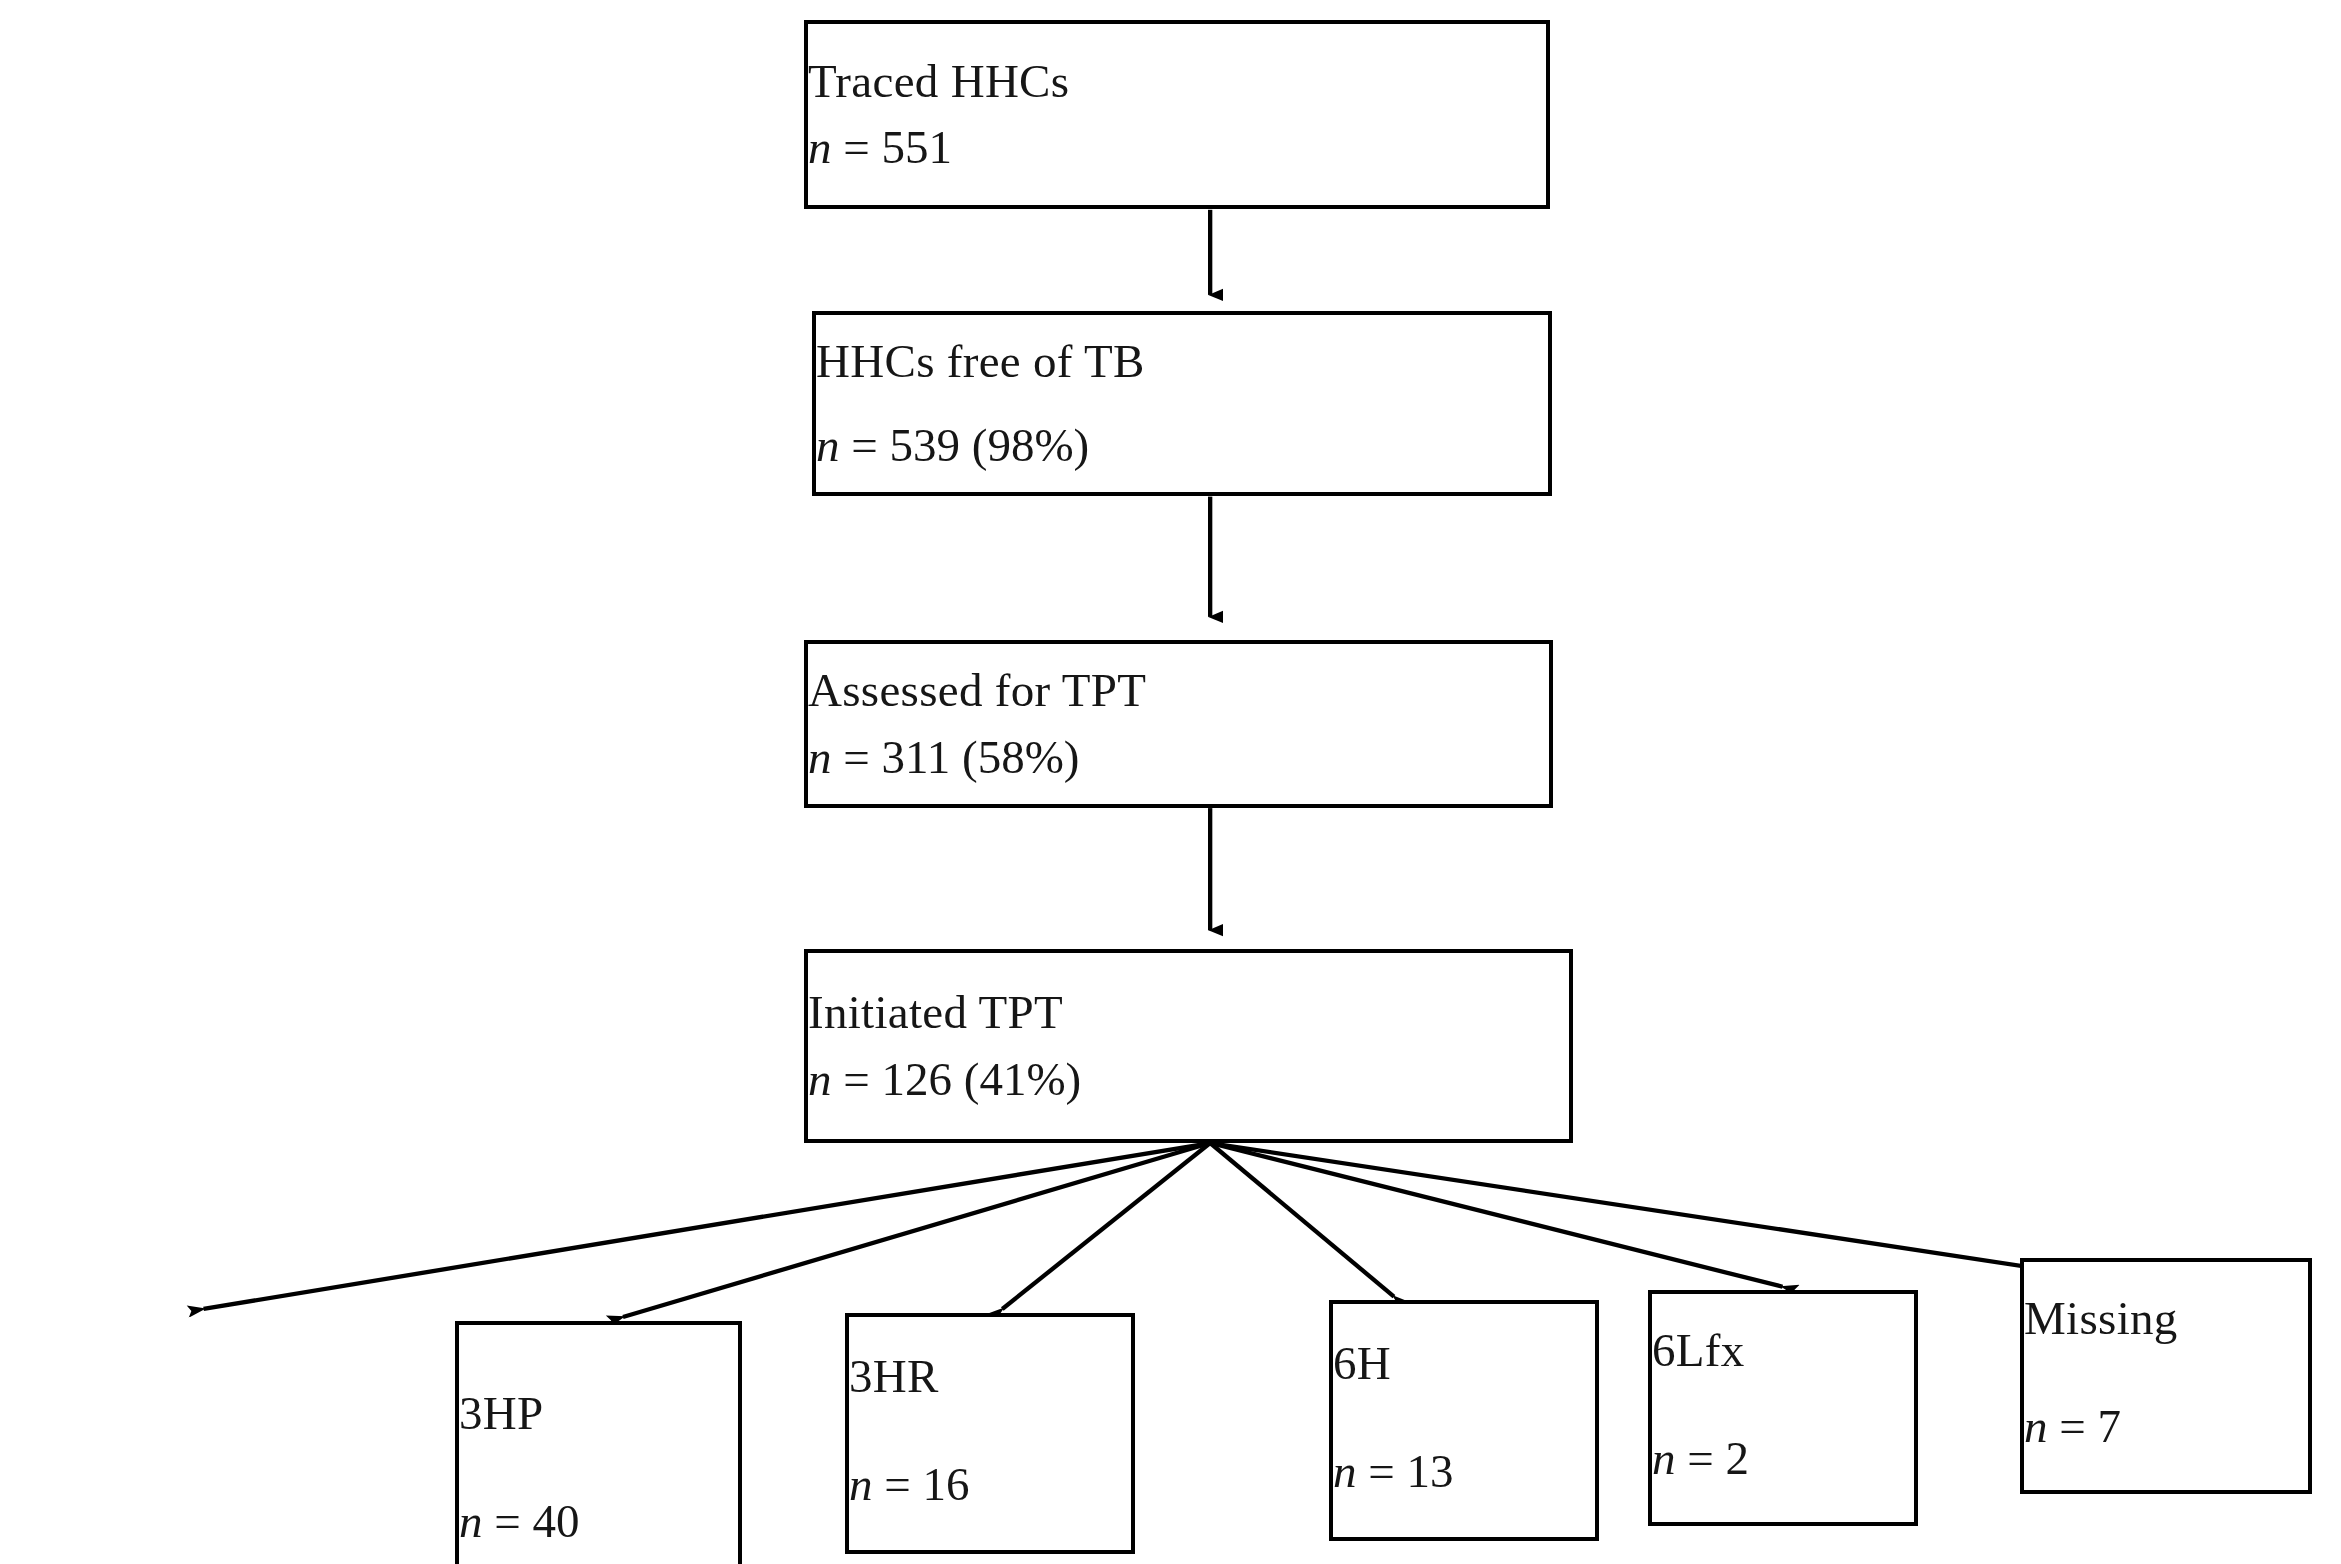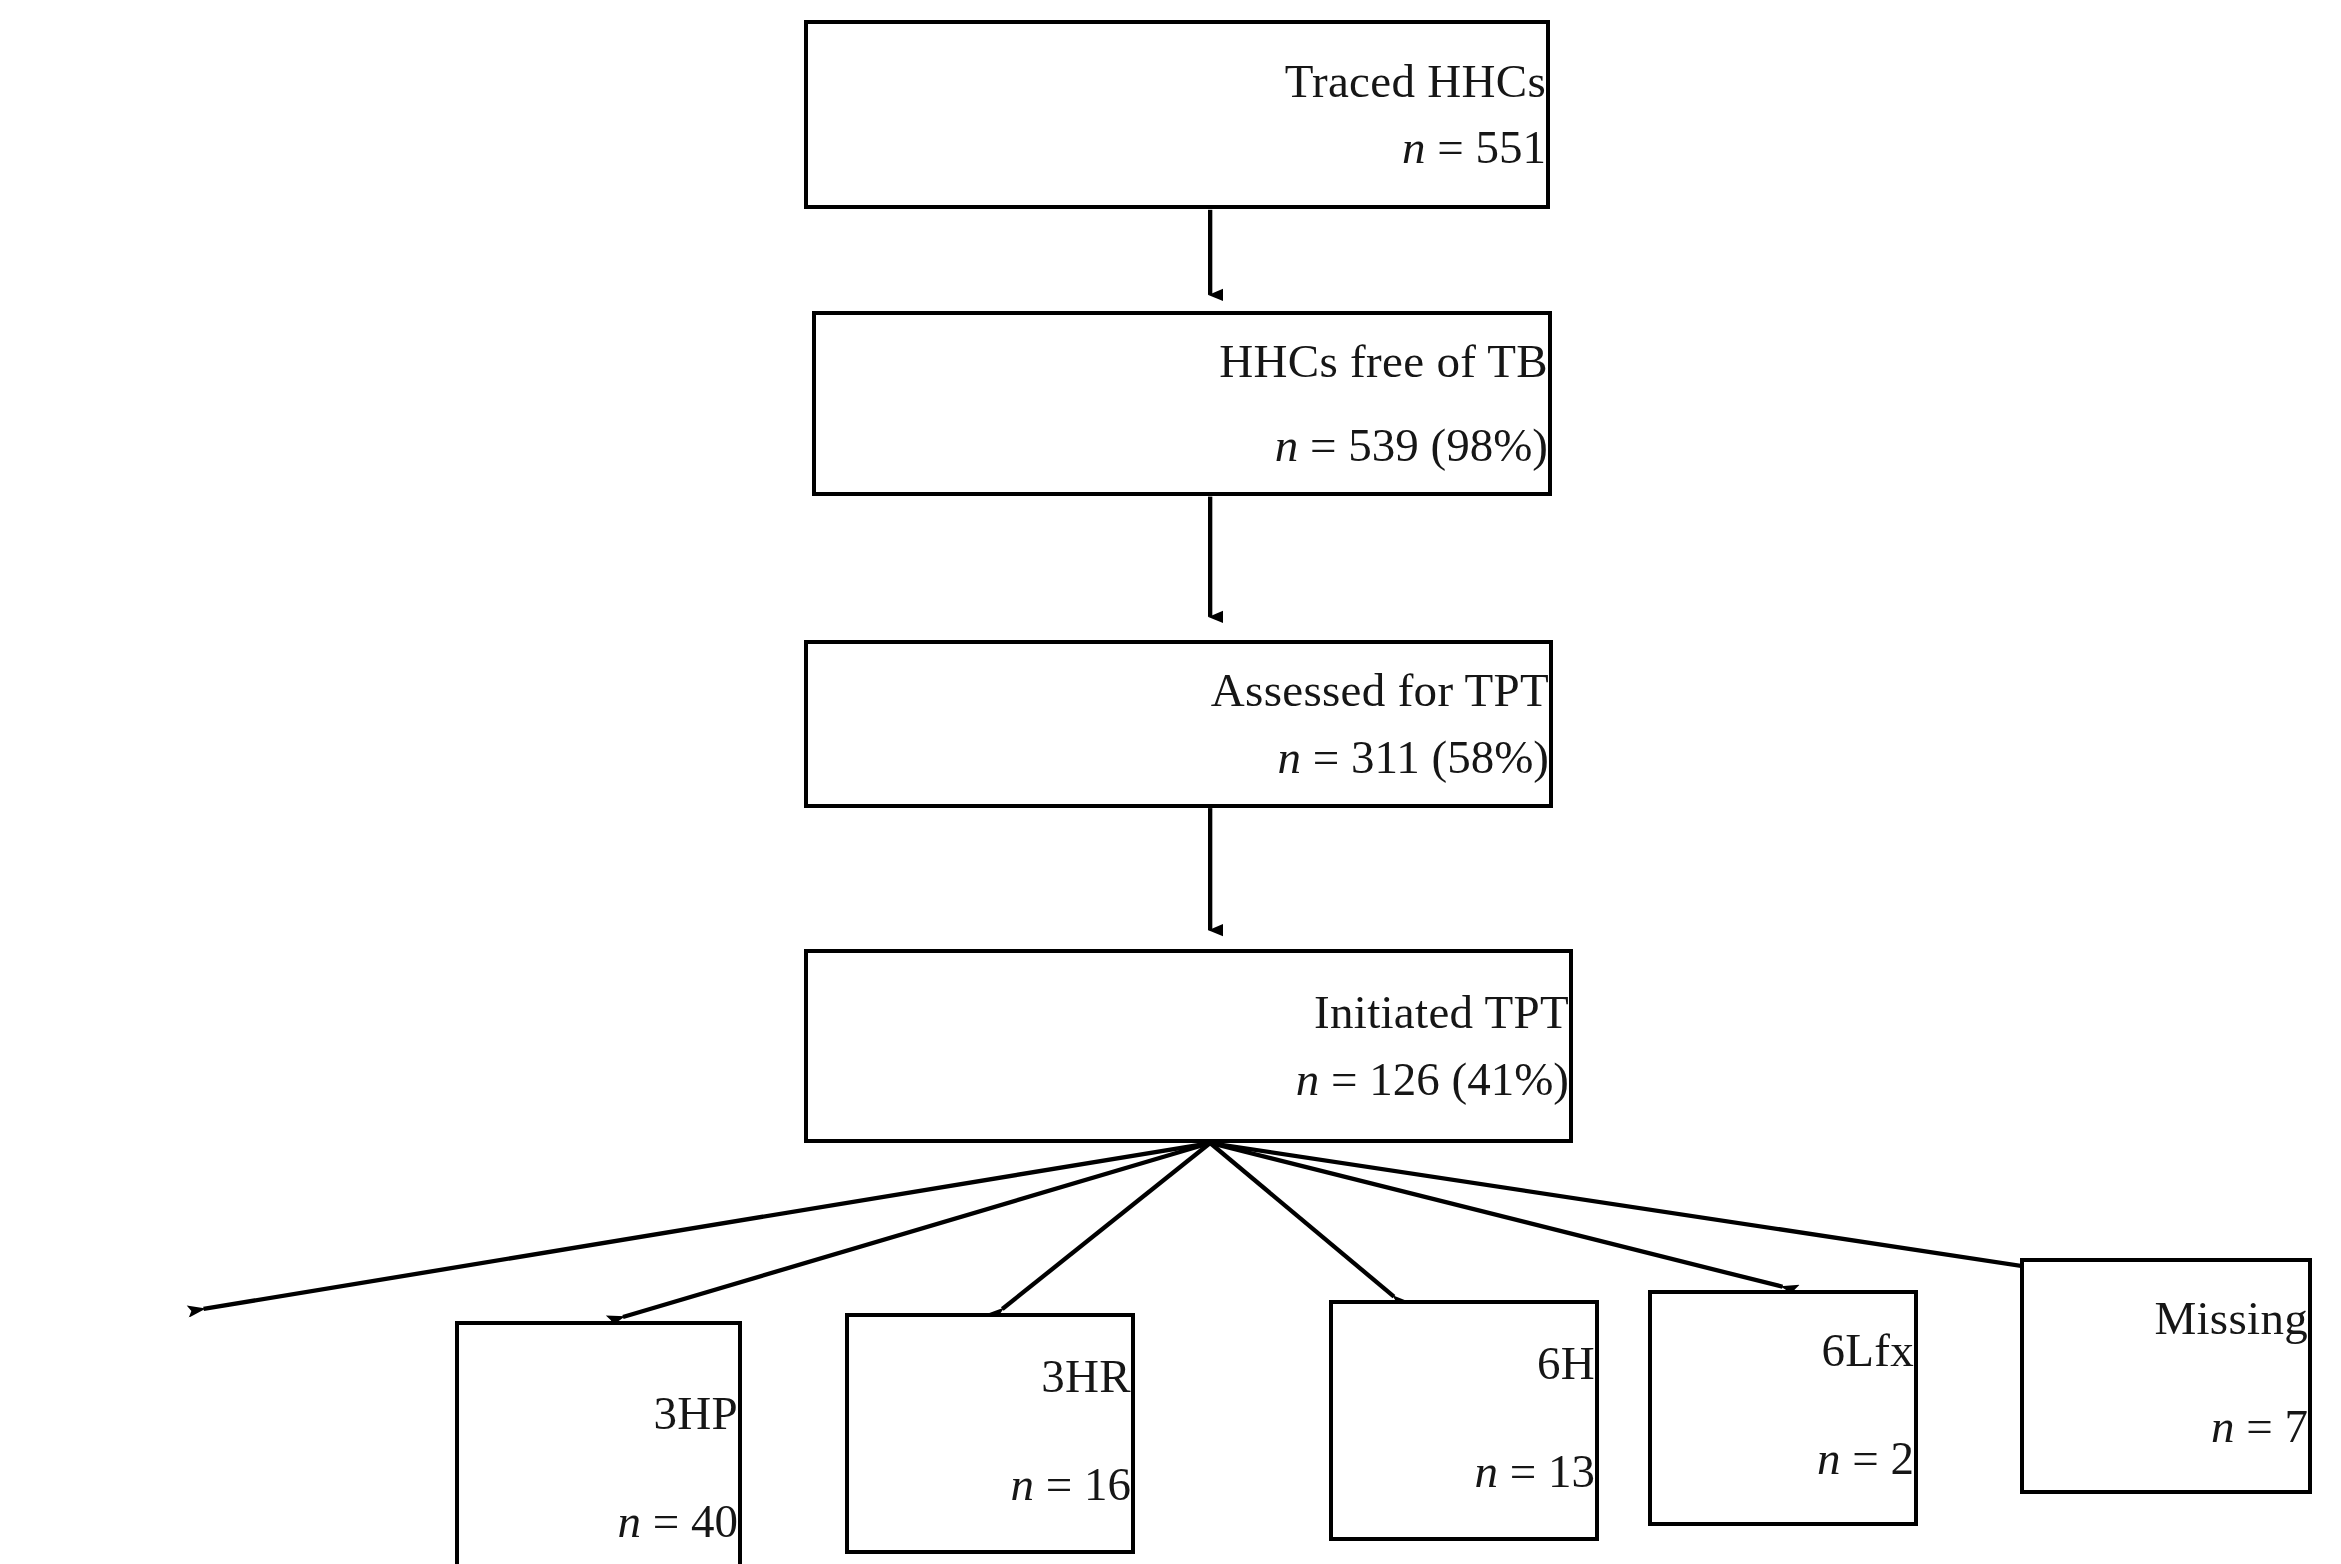--- a/index.html
+++ b/index.html
@@ -22,21 +22,21 @@
     height: 1565px;
     display: block;
   }
   .node-box {
     position: absolute;
     box-sizing: border-box;
     background: #ffffff;
     border: 4.3px solid #000000;
     display: flex;
     flex-direction: column;
-    align-items: flex-end;
+    align-items: flex-start;
     justify-content: center;
     text-align: center;
   }
   .node-title {
     font-size: 47px;
     line-height: 1.05;
     color: #161616;
     letter-spacing: 0.3px;
     white-space: nowrap;
   }

